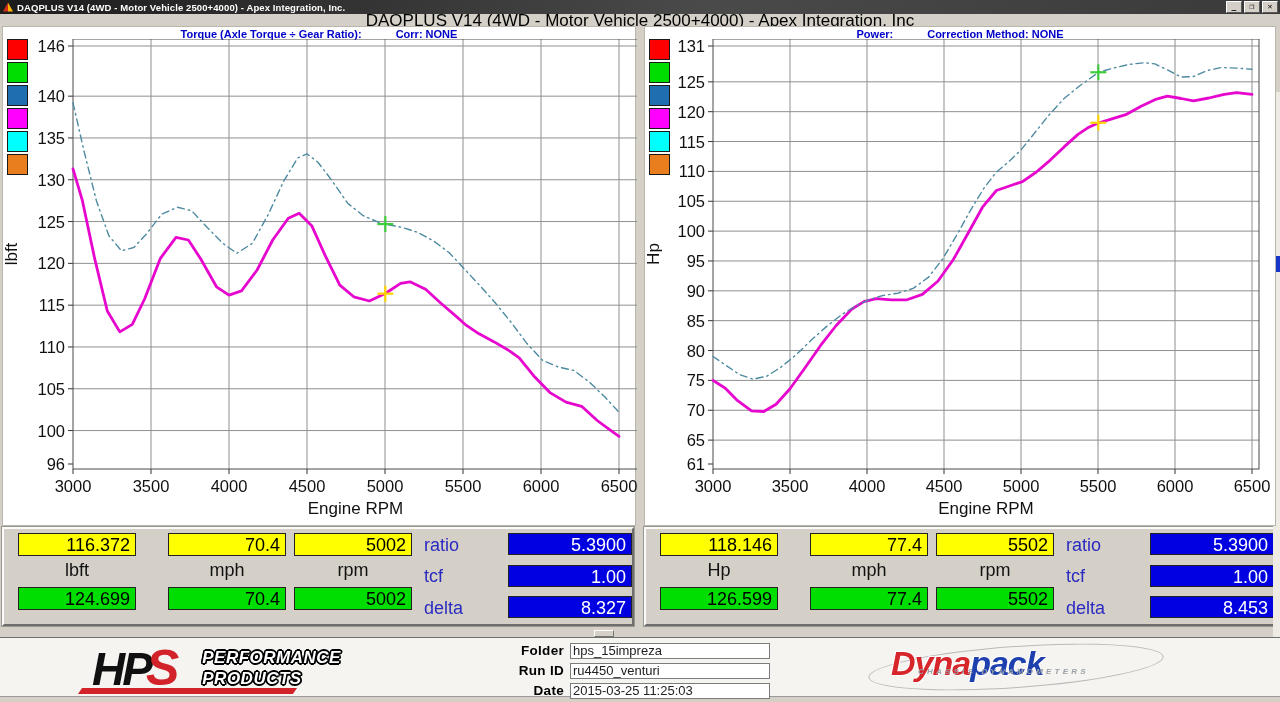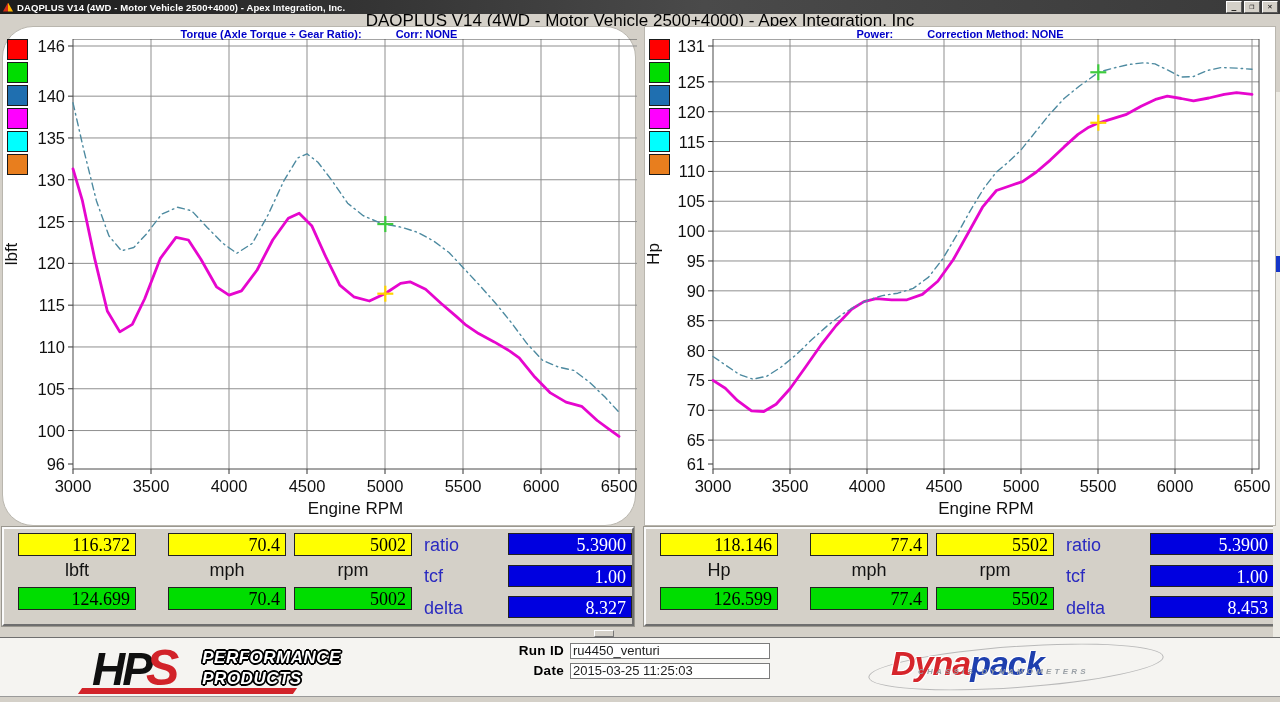--- a/index.html
+++ b/index.html
@@ -26,41 +26,41 @@
     border-color:#fff #5a5a5a #5a5a5a #fff;color:#000;font-size:8px;line-height:10px;
     text-align:center;font-weight:bold;font-family:"DejaVu Sans Mono",monospace;
   }
   
   .heading{
     position:absolute;left:0;top:11px;width:1280px;height:15px;overflow:hidden;
     text-align:center;font-size:17px;color:#000;z-index:1;
   }
   
   .panel{position:absolute;top:26px;height:500px;background:#fff;border:1px solid #b9b6ae;z-index:2;}
-  .panel.left{left:2px;width:634px;border-radius:31px;}
+  .panel.left{left:2px;width:634px;}
   .panel.right{left:644px;width:632px;}
   .subtitle{
     position:absolute;left:0;top:1px;width:100%;text-align:center;
     font-size:11px;font-weight:bold;color:#0000c8;white-space:nowrap;
   }
   .subtitle .gap{display:inline-block;width:34px;}
   .swatches{position:absolute;left:4px;top:12px;z-index:3;}
   .swatch{width:21px;height:21px;border:1px solid #1a1a1a;margin-bottom:2px;}
   svg.chart{position:absolute;left:0;top:12px;}
   
   .readout{
     position:absolute;top:527px;height:99px;background:#d4d0c8;
     border:2px solid;border-color:#fbfbfb #6e6e6e #6e6e6e #fbfbfb;
     box-shadow:0 0 0 1px #9a978f;
   }
   .readout.left{left:2px;width:632px;}
   .readout.right{left:644px;width:631px;}
   .vbox{
     position:absolute;width:118px;height:23px;border:1px solid #222;
-    font-size:18px;color:#000;text-align:right;padding:1px 5px 0 0;line-height:21px;font-family:Liberation Serif, serif;
+    font-size:18px;color:#000;text-align:right;padding:1px 5px 0 0;line-height:21px;
   }
   .vbox.yellow{background:#ffff00;top:4px;}
   .vbox.green{background:#00dd00;top:58px;}
   .vbox.blue{background:#0000e0;color:#fff;width:124px;height:22px;left:504px;}
   .col1{left:14px;} .col2{left:164px;} .col3{left:290px;}
   .unitlabel{
     position:absolute;top:31px;width:118px;text-align:center;
     font-size:18px;color:#111;
   }
   .statlabel{position:absolute;left:420px;font-size:18px;color:#2a2ac0;}
@@ -357,20 +357,24 @@
         <div class="hps-swoosh"></div>
       </div>
       <div class="hps-words">
         <div>PERFORMANCE</div>
         <div>PRODUCTS</div>
       </div>
     </div>
 
     <div class="fields">
       <div class="field-row">
+        <div class="field-label">Folder</div>
+        <input class="field-input" value="hps_15impreza" style="">
+      </div>
+      <div class="field-row">
         <div class="field-label">Run ID</div>
         <input class="field-input" value="ru4450_venturi" style="">
       </div>
       <div class="field-row">
         <div class="field-label">Date</div>
         <input class="field-input" value="2015-03-25 11:25:03" style="">
       </div>
     </div>
 
     <div class="dynapack">

